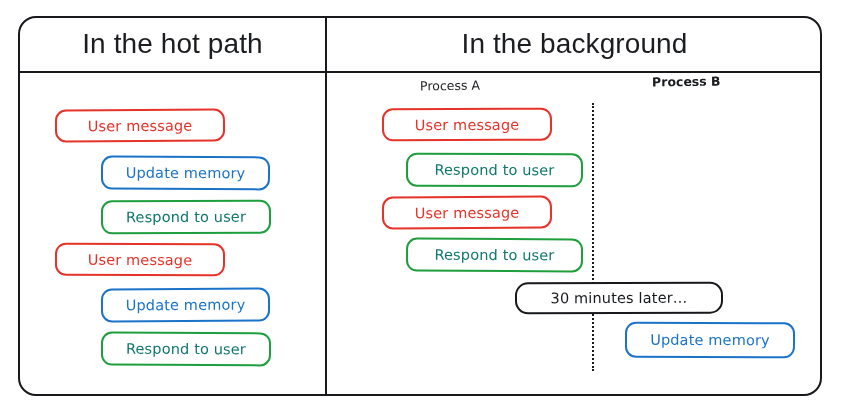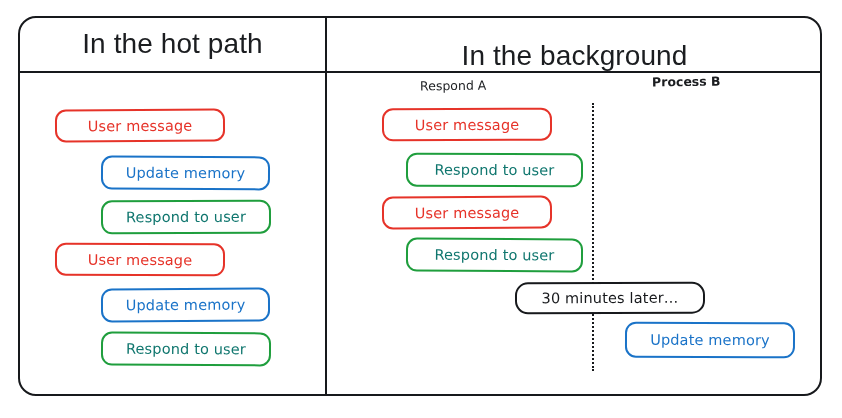--- a/index.html
+++ b/index.html
@@ -62,21 +62,21 @@
     height: 55px;
     display: flex;
     align-items: center;
     justify-content: center;
     font-size: 28px;
     color: #1b1d20;
     letter-spacing: .1px;
     white-space: nowrap;
   }
   .panel-header.left  { left: 20px;  width: 305px; }
-  .panel-header.right { left: 327px; width: 495px; margin-top: 12px; }
+  .panel-header.right { left: 327px; width: 495px; }
 
   
   .proc-label {
     position: absolute;
     font-family: "DejaVu Sans", sans-serif;
     font-size: 12.5px;
     color: #1b1d20;
     white-space: nowrap;
     transform: rotate(-0.8deg);
   }
@@ -144,31 +144,31 @@
   <div class="msg blue j2" style="left:101px; top:156px; width:169px; height:34px;">Update memory</div>
 
   <div class="msg green j3" style="left:101px; top:200px; width:170px; height:34px;">Respond to user</div>
 
   <div class="msg red j4" style="left:55px; top:243px; width:170px; height:33px;">User message</div>
 
   <div class="msg blue j1" style="left:101px; top:288px; width:169px; height:34px;">Update memory</div>
 
   <div class="msg green j2" style="left:101px; top:332px; width:170px; height:34px;">Respond to user</div>
 
-  <div class="proc-label proc-a">Respond A</div>
+  <div class="proc-label proc-a">Process A</div>
 
   <div class="proc-label proc-b">Process B</div>
 
   <div class="dotted-sep"></div>
 
   <div class="msg red j3" style="left:382px; top:108px; width:170px; height:33px;">User message</div>
 
   <div class="msg green j4" style="left:406px; top:153px; width:177px; height:34px;">Respond to user</div>
 
   <div class="msg red j1" style="left:382px; top:196px; width:170px; height:33px;">User message</div>
 
   <div class="msg green j2" style="left:406px; top:238px; width:177px; height:34px;">Respond to user</div>
 
-  <div class="msg black j3" style="left:515px; top:282px; width:190px; height:32px;">30 minutes later…</div>
+  <div class="msg black j3" style="left:515px; top:282px; width:208px; height:32px;">30 minutes later…</div>
 
   <div class="msg blue j4" style="left:625px; top:322px; width:170px; height:36px;">Update memory</div>
 
 </div>
 
 </body></html>

